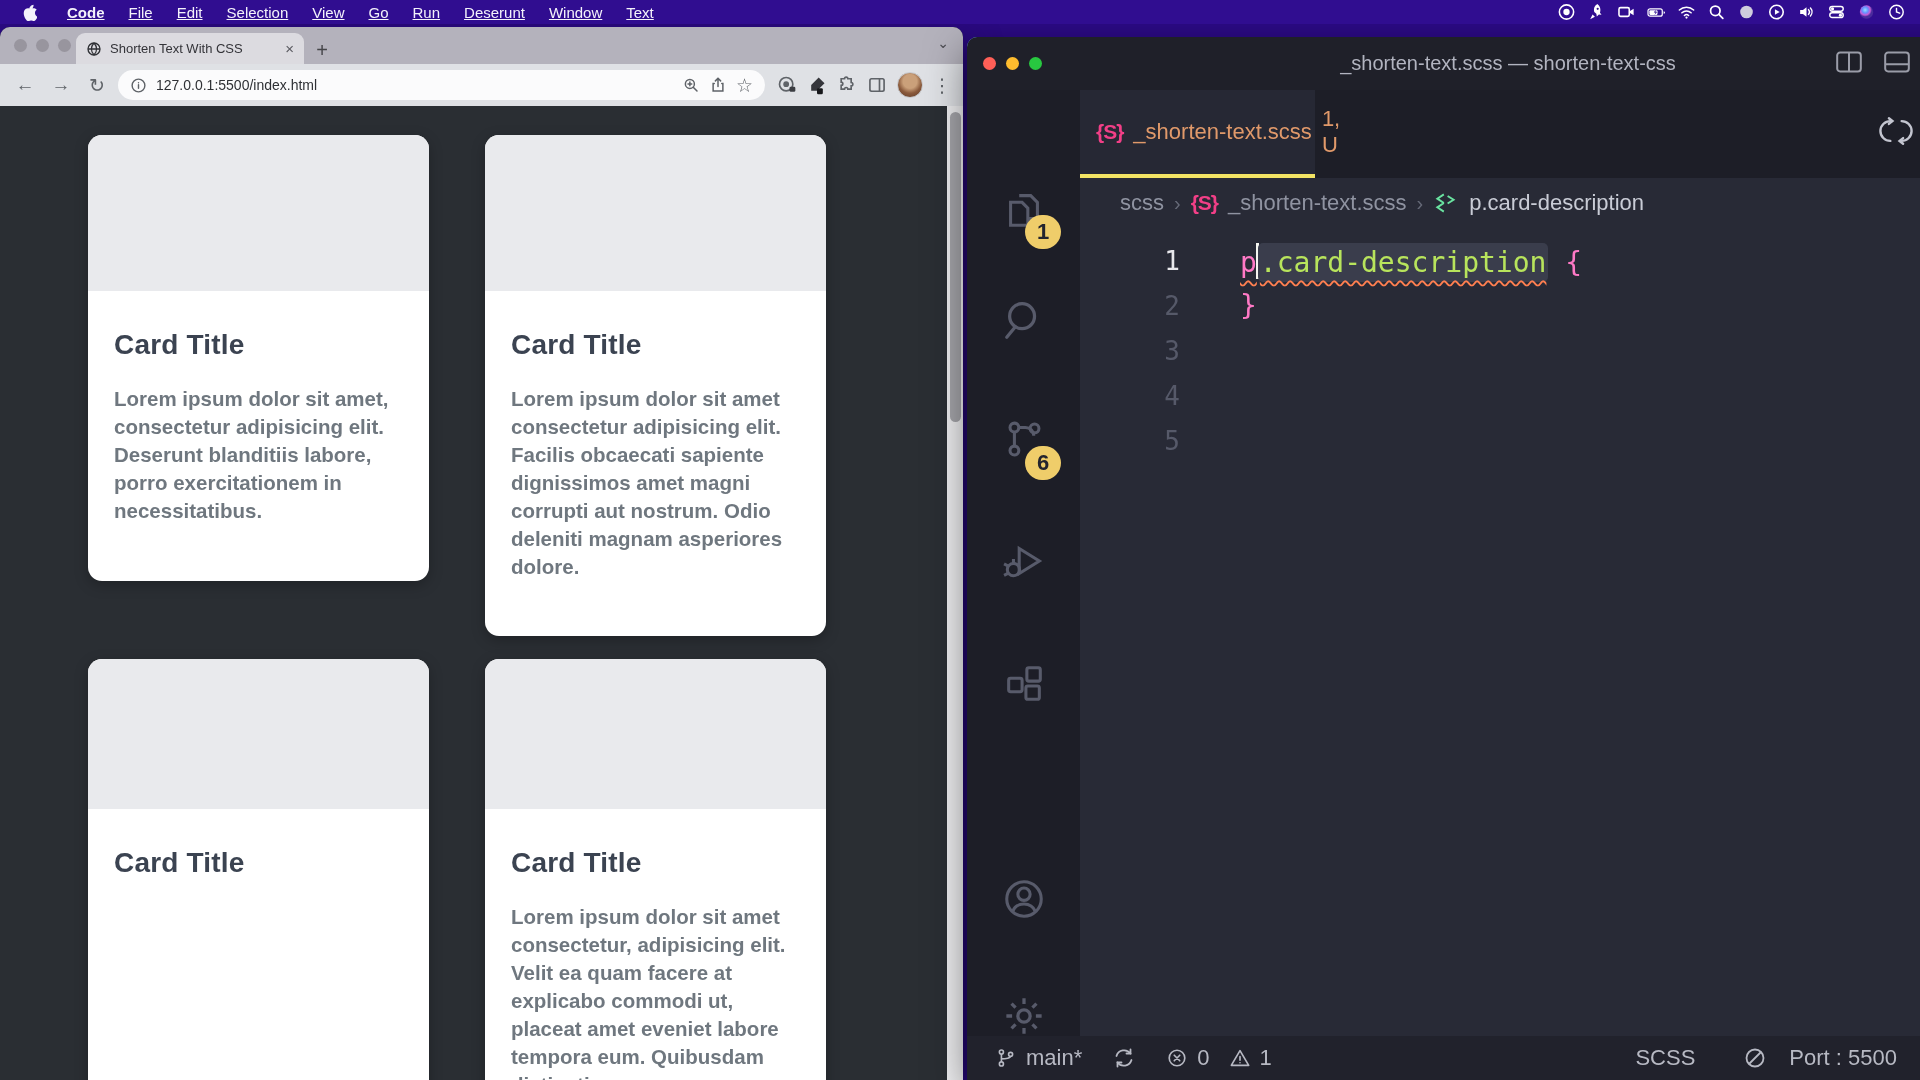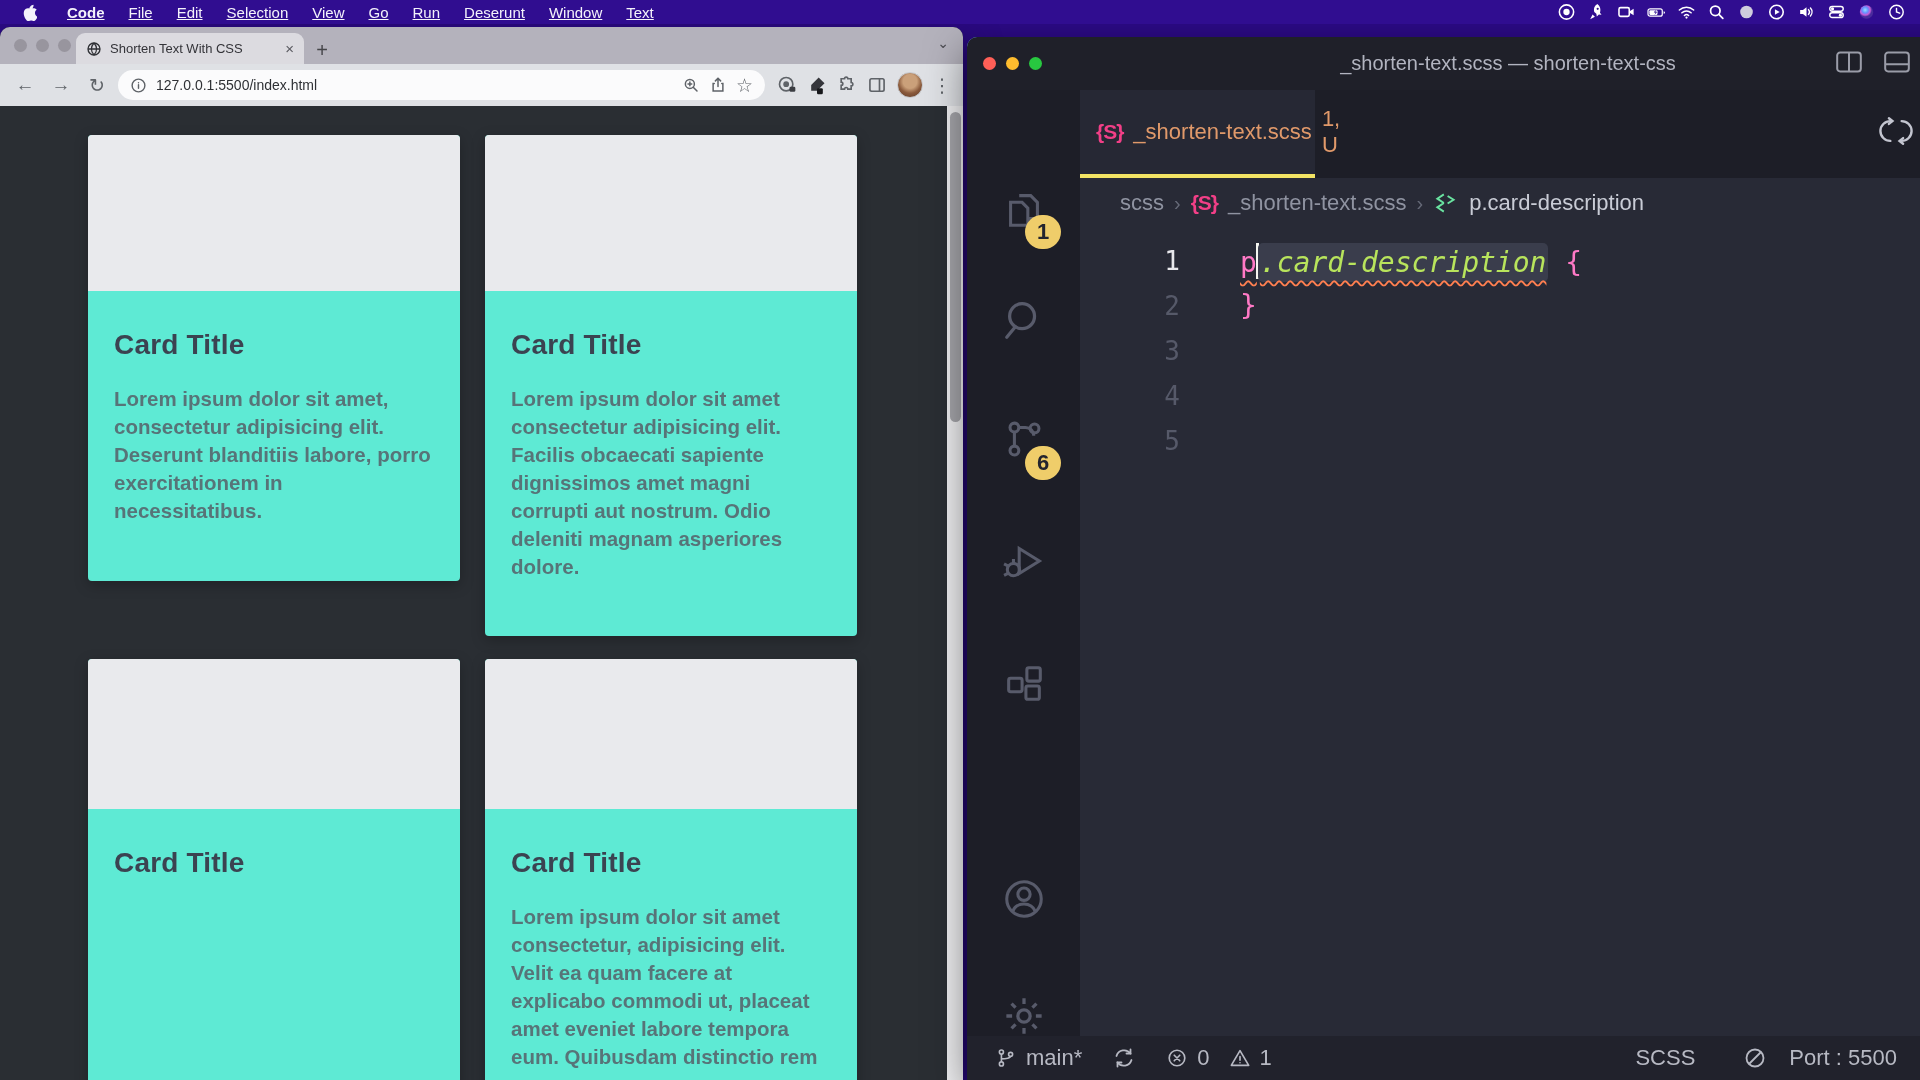--- a/index.html
+++ b/index.html
@@ -33,21 +33,21 @@
   .nav-ic { width:30px; height:30px; display:flex; align-items:center; justify-content:center;
     color:#5f6368; font-size:19px; }
   .omnibox { flex:1; height:30px; background:#fbfbfc; border-radius:16px; display:flex; align-items:center;
     padding:0 12px; gap:9px; font-size:14px; color:#2f3135; }
   .omnibox .url { flex:1; white-space:nowrap; overflow:hidden; }
   .omni-ic { color:#5f6368; display:flex; align-items:center; }
   .tb-right { display:flex; align-items:center; gap:10px; padding:0 2px 0 6px; }
   .avatar { width:26px; height:26px; border-radius:50%;
     background:radial-gradient(circle at 50% 35%, #caa07a 0 35%, #8a5a3c 60%, #5d3a28 100%); border:1px solid #c7c9cd; }
   .page { position:relative; width:100%; height:974px; background:#2a2e33; overflow:hidden; }
-  .card { position:absolute; width:372px; background:#5eead4; border-radius:4px; overflow:hidden;
+  .card { position:absolute; width:341px; background:#ffffff; border-radius:14px; overflow:hidden;
     box-shadow:0 4px 14px rgba(0,0,0,.25); }
   .card .ph { width:100%; background:#e9eaed; }
   .card .body { padding:24px 26px; }
   .card h2 { font-size:28px; color:#3b4351; letter-spacing:.2px; margin:14px 0 24px; }
   .card p { font-size:20.5px; line-height:28px; color:#566069; font-weight:bold; opacity:.85; }
   .bscroll { position:absolute; right:0; top:0; width:16px; height:100%; background:#efeff1; }
   .bthumb { position:absolute; right:2px; top:6px; width:11px; height:310px; border-radius:6px; background:#a6a6ab; }
 
   
   .vscode { position:absolute; left:967px; top:37px; width:1082px; height:1043px;
@@ -78,21 +78,21 @@
     color:#8f93a1; white-space:nowrap; overflow:hidden; }
   .crumbs .sep { color:#666a78; font-size:20px; }
   .crumbs .active { color:#c9ccd6; }
   .sym-ic { color:#69e2a0; }
   .codearea { position:relative; flex:1; font-family:"DejaVu Sans Mono", monospace; font-size:28px; padding-top:10px; }
   .cline { display:flex; height:45px; align-items:center; }
   .gutter { width:100px; text-align:right; padding-right:0; color:#565969; flex:none; font-size:26px; }
   .gutter.on { color:#e8e8ec; }
   .ctext { padding-left:60px; white-space:pre; }
   .tok-pink { color:#ff79c6; }
-  .tok-class { color:#b8e45c; font-style:italic; background:#3a3d4c; border-radius:5px; padding:3px 2px; }
+  .tok-class { color:#b8e45c; background:#3a3d4c; border-radius:5px; padding:3px 2px; }
   .squiggle { text-decoration:underline wavy #ff7f50 2px; text-underline-offset:8px; }
   .cursor { display:inline-block; width:3px; height:36px; background:#f5f5f0; vertical-align:-7px; margin:0 -1px; }
   .ruler-cursor { position:absolute; right:2px; top:3px; width:40px; height:6px; background:#c9c9ce; }
   .ruler-warn { position:absolute; right:2px; top:9px; width:20px; height:38px; background:#ef8547; }
   .vstatus { position:absolute; left:0; bottom:0; width:100%; height:44px; background:#21222c;
     display:flex; align-items:center; font-size:22px; color:#b7b9c3; padding:0 28px; gap:30px; }
   .stat-item { display:flex; align-items:center; gap:9px; }
   .spacer { flex:1; }
 
   .ic16 { width:22px; height:22px; }

